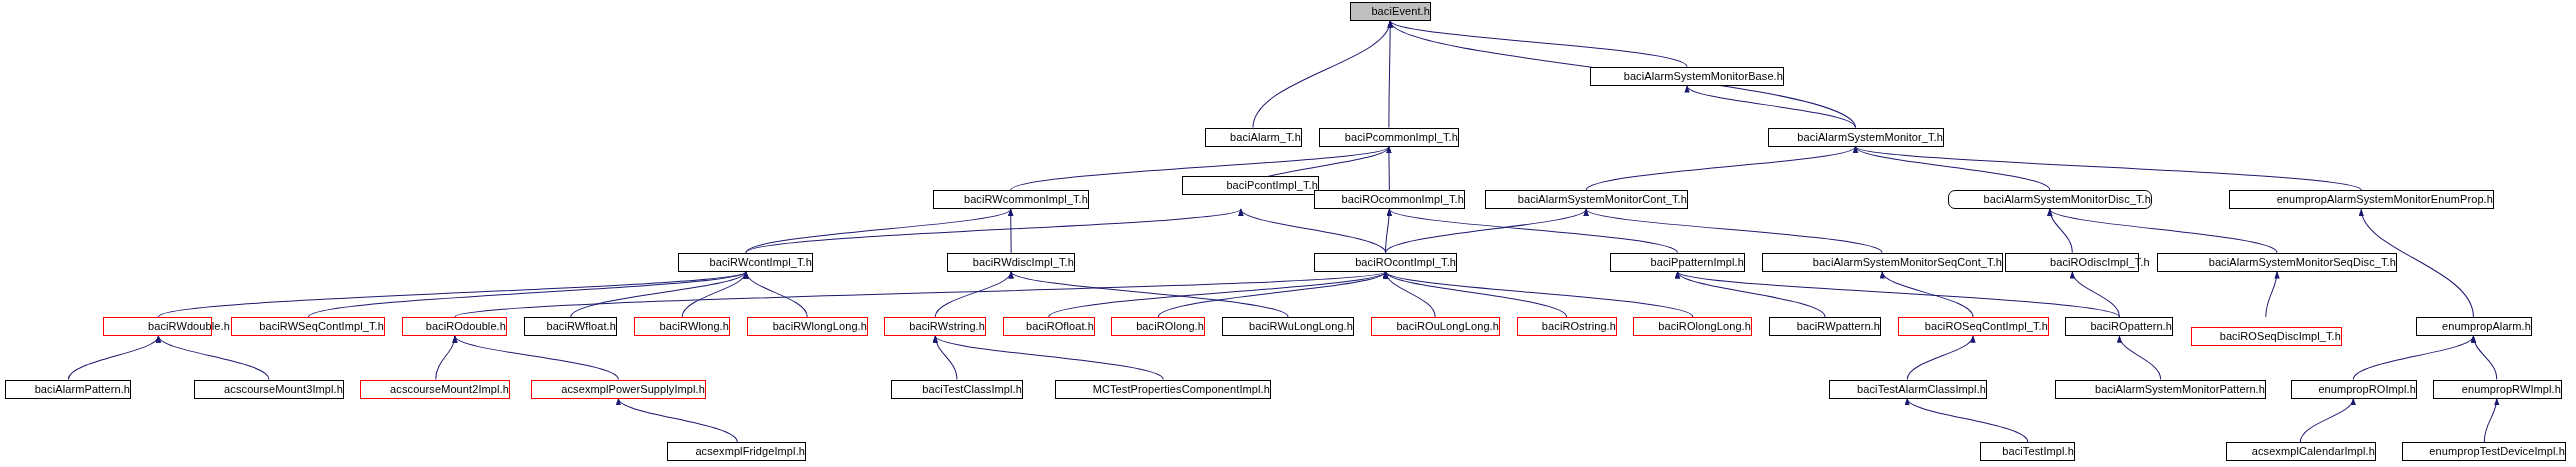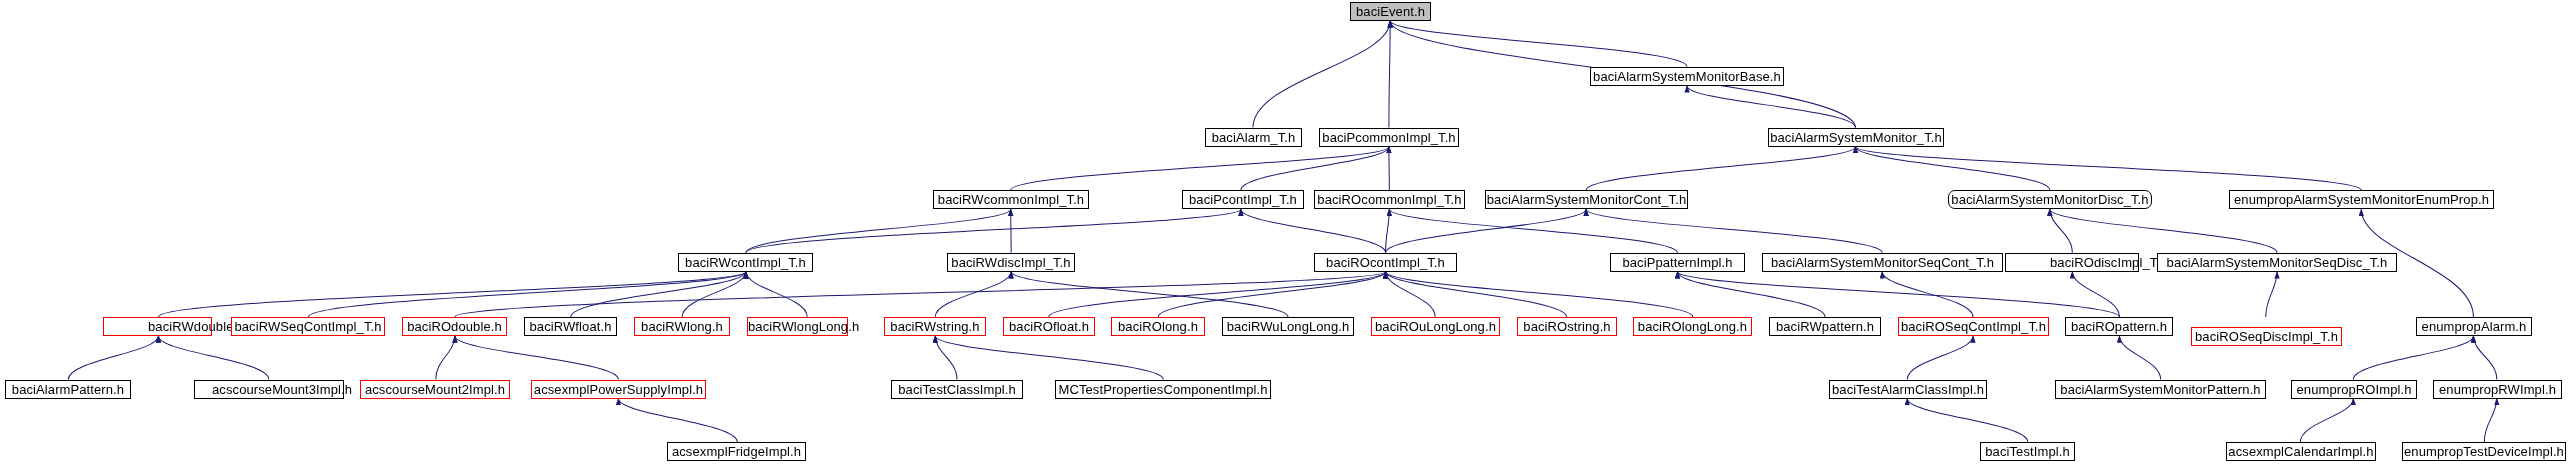--- a/index.html
+++ b/index.html
@@ -21,23 +21,23 @@
     top: 0;
     width: 2576px;
     height: 467px;
     pointer-events: none;
   }
   .node {
     position: absolute;
     box-sizing: border-box;
     height: 19px;
     line-height: 17.5px;
-    text-align: center;
+    text-align: right;
     white-space: nowrap;
-    font-size: 13px;
+    font-size: 11px;
     color: #000000;
     background: #ffffff;
     border: 0.8px solid #000000;
     z-index: 5;
     letter-spacing: 0.1px;
   }
   .node.red {
     border-color: #ff0000;
   }
   .node.root {
@@ -112,38 +112,38 @@
         <path d="M2978.5,530 C2978.5,506.6 2993.5,497.76 2993.5,478" fill="none" stroke="#191970" stroke-width="1.2" marker-end="url(#arrow)"></path>
       </g>
   </svg>
   <div id="node-layer">
       <div class="node root" style="left: 1350px; top: 1.7px; width: 81px;"><span>baciEvent.h</span></div>
       <div class="node" style="left: 1590px; top: 67px; width: 194px;"><span>baciAlarmSystemMonitorBase.h</span></div>
       <div class="node" style="left: 1205px; top: 128px; width: 97px;"><span>baciAlarm_T.h</span></div>
       <div class="node" style="left: 1319px; top: 128px; width: 140px;"><span>baciPcommonImpl_T.h</span></div>
       <div class="node" style="left: 1768px; top: 128px; width: 176px;"><span>baciAlarmSystemMonitor_T.h</span></div>
       <div class="node" style="left: 933px; top: 190px; width: 156px;"><span>baciRWcommonImpl_T.h</span></div>
-      <div class="node" style="left: 1182px; top: 190px; width: 122px;"><span>baciPcontImpl_T.h</span></div>
+      <div class="node" style="left: 1182px; top: 176px; width: 137px;"><span>baciPcontImpl_T.h</span></div>
       <div class="node" style="left: 1314px; top: 190px; width: 151px;"><span>baciROcommonImpl_T.h</span></div>
       <div class="node" style="left: 1485px; top: 190px; width: 203px;"><span>baciAlarmSystemMonitorCont_T.h</span></div>
       <div class="node" style="left: 1948px; top: 190px; width: 204px; border-radius: 7px;"><span>baciAlarmSystemMonitorDisc_T.h</span></div>
       <div class="node" style="left: 2229px; top: 190px; width: 265px;"><span>enumpropAlarmSystemMonitorEnumProp.h</span></div>
       <div class="node" style="left: 678px; top: 253px; width: 135px;"><span>baciRWcontImpl_T.h</span></div>
       <div class="node" style="left: 947px; top: 253px; width: 128px;"><span>baciRWdiscImpl_T.h</span></div>
       <div class="node" style="left: 1314px; top: 253px; width: 143px;"><span>baciROcontImpl_T.h</span></div>
       <div class="node" style="left: 1610px; top: 253px; width: 135px;"><span>baciPpatternImpl.h</span></div>
       <div class="node" style="left: 1762px; top: 253px; width: 241px;"><span>baciAlarmSystemMonitorSeqCont_T.h</span></div>
       <div class="node" style="left: 2005px; top: 253px; width: 134px; padding-left: 44px;"><span>baciROdiscImpl_T.h</span></div>
       <div class="node" style="left: 2157px; top: 253px; width: 240px;"><span>baciAlarmSystemMonitorSeqDisc_T.h</span></div>
       <div class="node red" style="left: 103px; top: 317px; width: 109px; padding-left: 44px;"><span>baciRWdouble.h</span></div>
       <div class="node red" style="left: 231px; top: 317px; width: 154px;"><span>baciRWSeqContImpl_T.h</span></div>
       <div class="node red" style="left: 402px; top: 317px; width: 105px;"><span>baciROdouble.h</span></div>
       <div class="node" style="left: 524px; top: 317px; width: 93px;"><span>baciRWfloat.h</span></div>
       <div class="node red" style="left: 634px; top: 317px; width: 96px;"><span>baciRWlong.h</span></div>
-      <div class="node red" style="left: 747px; top: 317px; width: 101px;"><span>baciRWlongLong.h</span></div>
+      <div class="node red" style="left: 747px; top: 317px; width: 121px;"><span>baciRWlongLong.h</span></div>
       <div class="node red" style="left: 884px; top: 317px; width: 102px;"><span>baciRWstring.h</span></div>
       <div class="node red" style="left: 1003px; top: 317px; width: 92px;"><span>baciROfloat.h</span></div>
       <div class="node red" style="left: 1111px; top: 317px; width: 94px;"><span>baciROlong.h</span></div>
       <div class="node" style="left: 1222px; top: 317px; width: 132px;"><span>baciRWuLongLong.h</span></div>
       <div class="node red" style="left: 1371px; top: 317px; width: 129px;"><span>baciROuLongLong.h</span></div>
       <div class="node red" style="left: 1517px; top: 317px; width: 100px;"><span>baciROstring.h</span></div>
       <div class="node red" style="left: 1633px; top: 317px; width: 119px;"><span>baciROlongLong.h</span></div>
       <div class="node" style="left: 1769px; top: 317px; width: 112px;"><span>baciRWpattern.h</span></div>
       <div class="node red" style="left: 1898px; top: 317px; width: 151px;"><span>baciROSeqContImpl_T.h</span></div>
       <div class="node" style="left: 2065px; top: 317px; width: 108px;"><span>baciROpattern.h</span></div>

